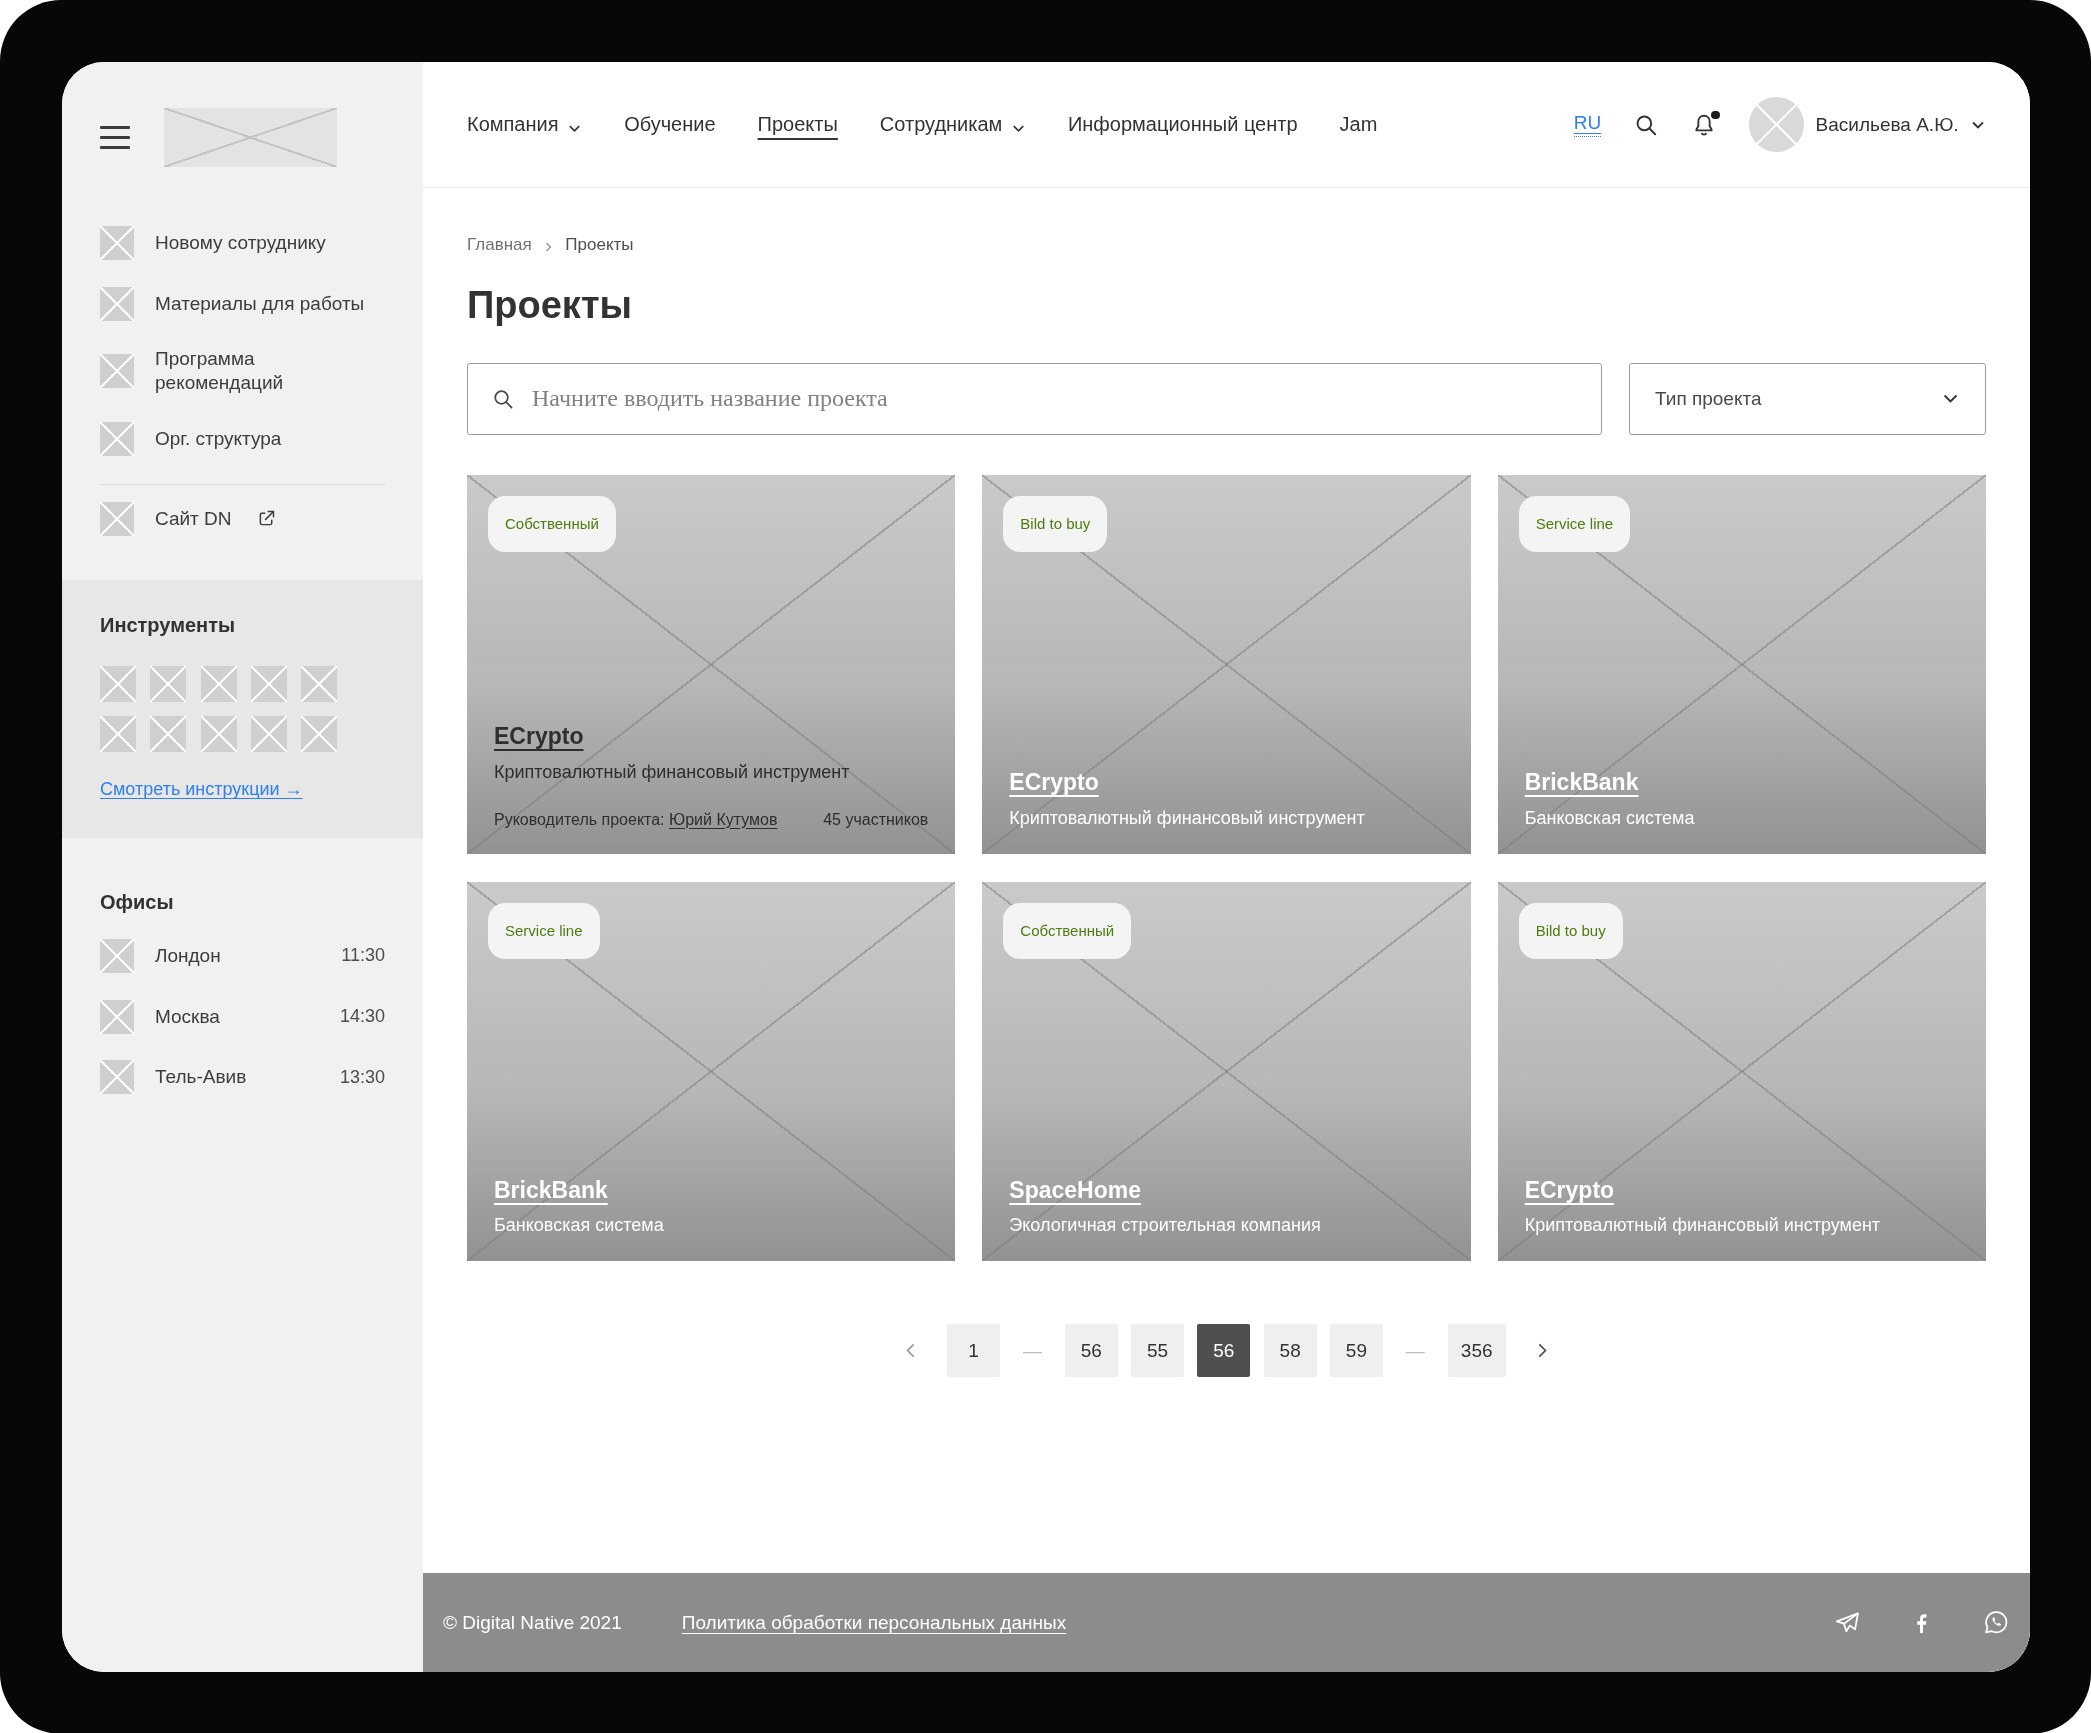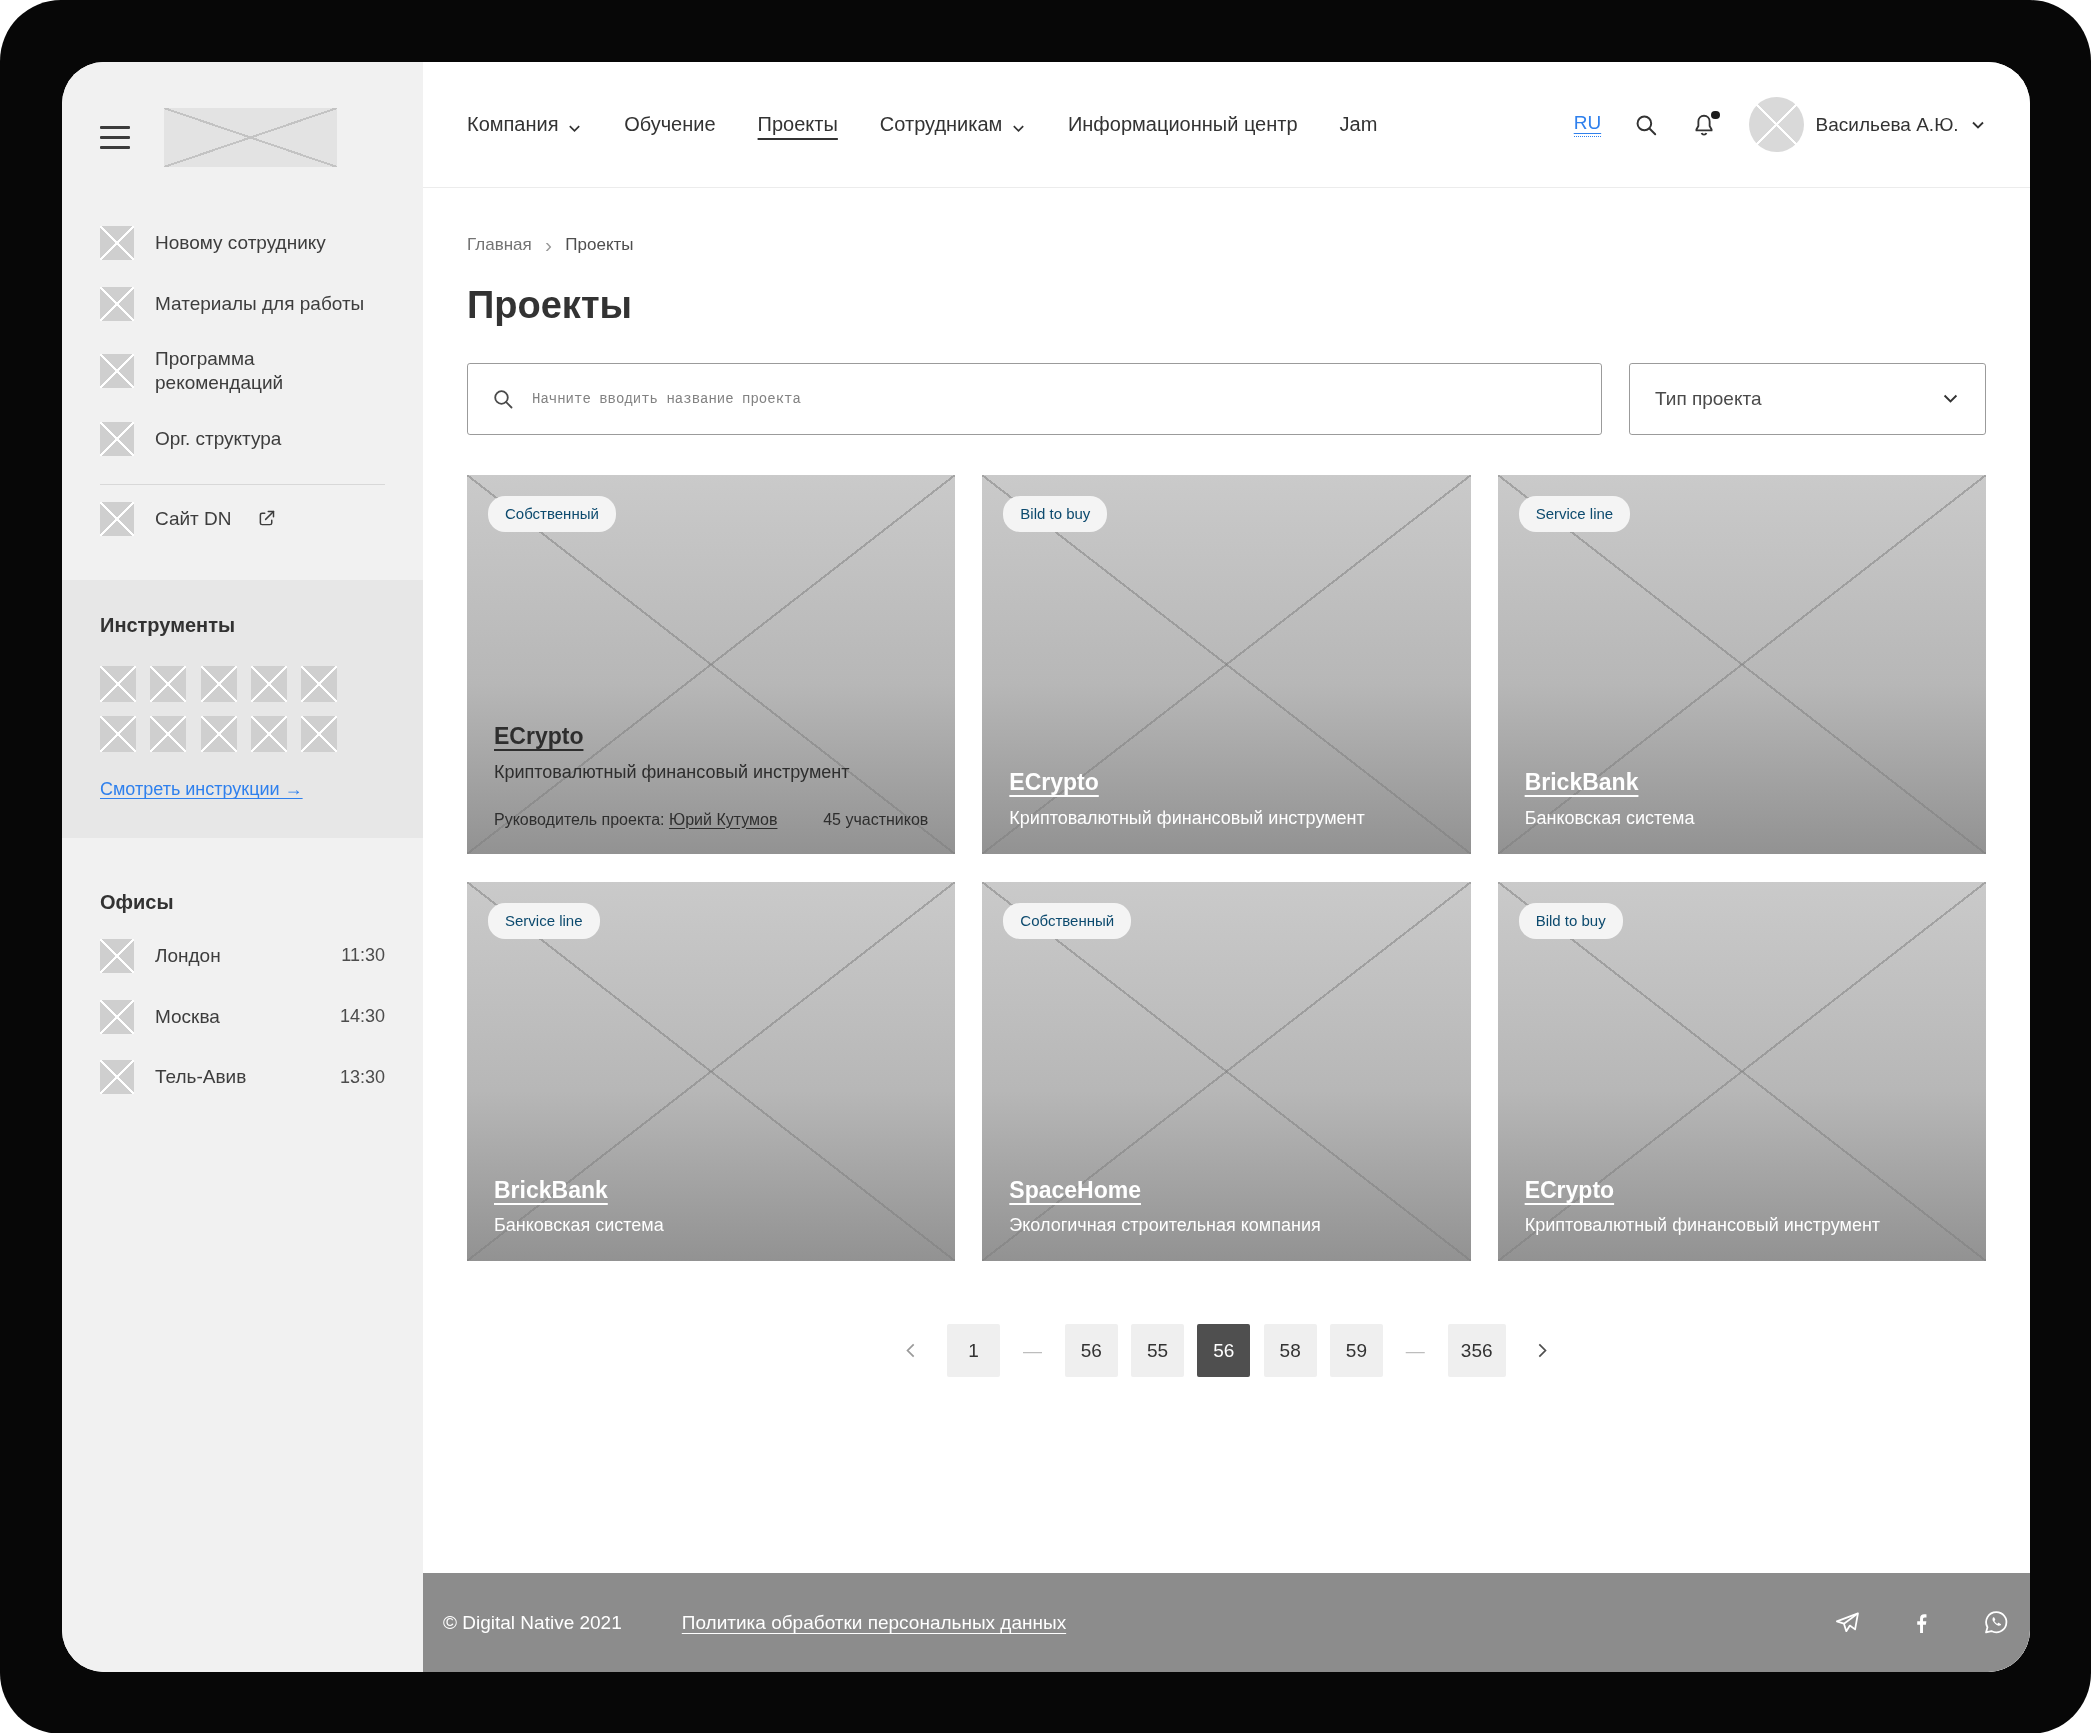--- a/index.html
+++ b/index.html
@@ -51,30 +51,30 @@
   .user-name{font-size:19px;color:#333;white-space:nowrap}
 
   .content{flex:1;padding:0 44px;overflow:hidden}
   .breadcrumb{margin-top:46px;display:flex;align-items:center;gap:13.3px;font-size:17px}
   .bc-home{color:#737373;cursor:pointer}
   .bc-sep{color:#9a9a9a;font-size:21px;line-height:1}
   .bc-current{color:#4f4f4f}
   .page-title{margin-top:28.5px;font-size:38px;font-weight:700;color:#333}
   .filters{display:flex;gap:27px;margin-top:36px}
   .search-box{flex:1;height:72px;border:1px solid #9b9b9b;border-radius:2.9px;display:flex;align-items:center;padding:0 23px;gap:17px;background:#fff}
-  .search-box input{border:none;outline:none;flex:1;font-size:14px;color:#701a75;font-family:Liberation Mono, monospace;background:transparent}
+  .search-box input{border:none;outline:none;flex:1;font-size:24px;color:#701a75;font-family:Liberation Serif, serif;background:transparent}
   .search-box input::placeholder{color:#828282}
   .type-select{flex:0 0 357px;height:72px;border:1px solid #9b9b9b;border-radius:2.9px;display:flex;align-items:center;justify-content:space-between;padding:0 25px;font-size:19px;color:#4a4a4a;cursor:pointer;background:#fff}
 
   .cards{margin-top:40px;display:grid;grid-template-columns:repeat(3,1fr);gap:28.5px 27px}
   .card{position:relative;height:379px;cursor:pointer;overflow:hidden;background-image:
     linear-gradient(to top right, transparent calc(50% - 1px), rgba(125,125,125,.5) calc(50% - 1px), rgba(125,125,125,.5) calc(50% + 1px), transparent calc(50% + 1px)),
     linear-gradient(to bottom right, transparent calc(50% - 1px), rgba(125,125,125,.5) calc(50% - 1px), rgba(125,125,125,.5) calc(50% + 1px), transparent calc(50% + 1px)),
     linear-gradient(180deg,#cacaca 0%,#b7b7b7 55%,#929292 100%)}
-  .badge{position:absolute;top:21px;left:21px;background:#f4f4f4;border-radius:17px;padding:9px 17px;font-size:15px;color:#0c4a6e;line-height:1.2}
+  .badge{position:absolute;top:21px;left:21px;background:#f4f4f4;border-radius:17px;padding:19px 17px;font-size:15px;color:#4d7c0f;line-height:1.2}
   .card-info{position:absolute;left:0;right:0;bottom:0;padding:25px 27px;color:#fff}
   .card.dark-text .card-info{color:#2e2e2e}
   .card-title{font-size:23px;font-weight:700;text-decoration:underline;text-underline-offset:4.8px;color:inherit;display:inline-block}
   .card-sub{margin-top:11.4px;font-size:18px}
   .card-meta{margin-top:28px;display:flex;justify-content:space-between;align-items:baseline;font-size:16px;gap:15px}
   .lead-link{text-decoration:underline;text-underline-offset:2.9px;color:inherit;cursor:pointer}
 
   .pagination{margin-top:63px;display:flex;align-items:center;justify-content:center;gap:13.3px}
   .page-btn{min-width:53px;height:53px;background:#efefef;border:none;font-size:19px;color:#333;display:flex;align-items:center;justify-content:center;cursor:pointer;font-family:"Liberation Sans",sans-serif;border-radius:1.9px;padding:0 13.3px}
   .page-btn.active{background:#4f4f4f;color:#fff}

